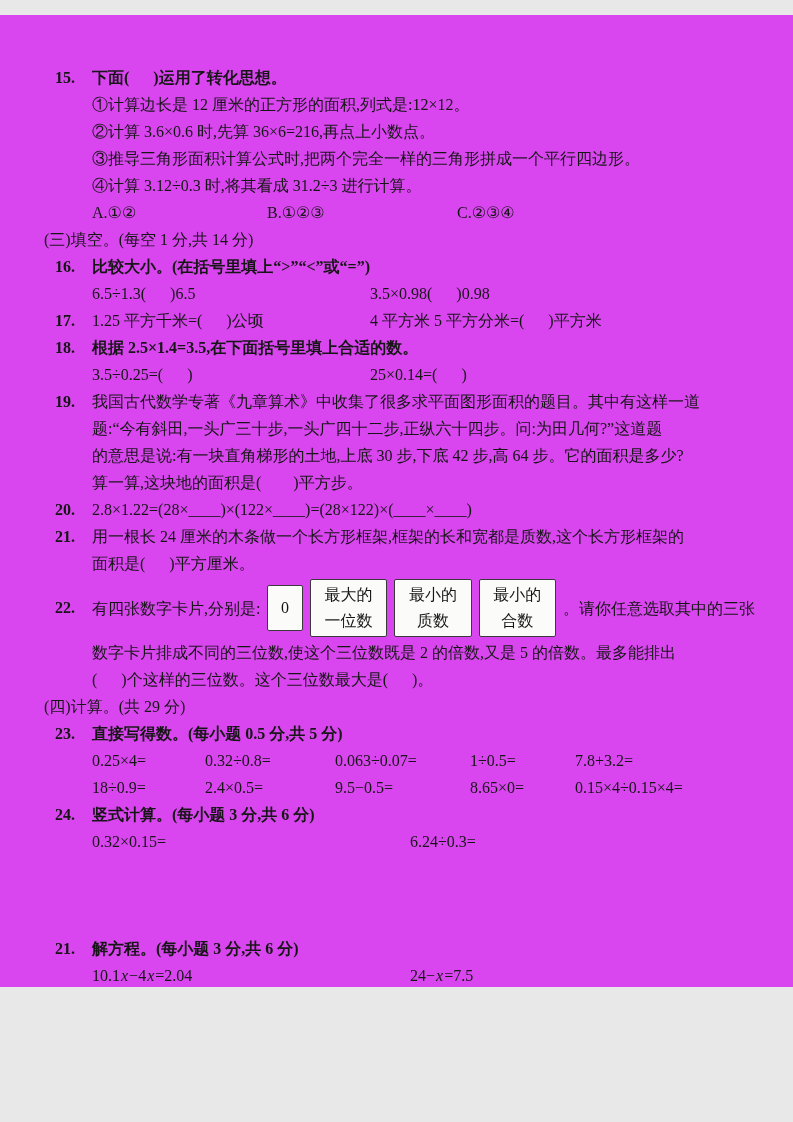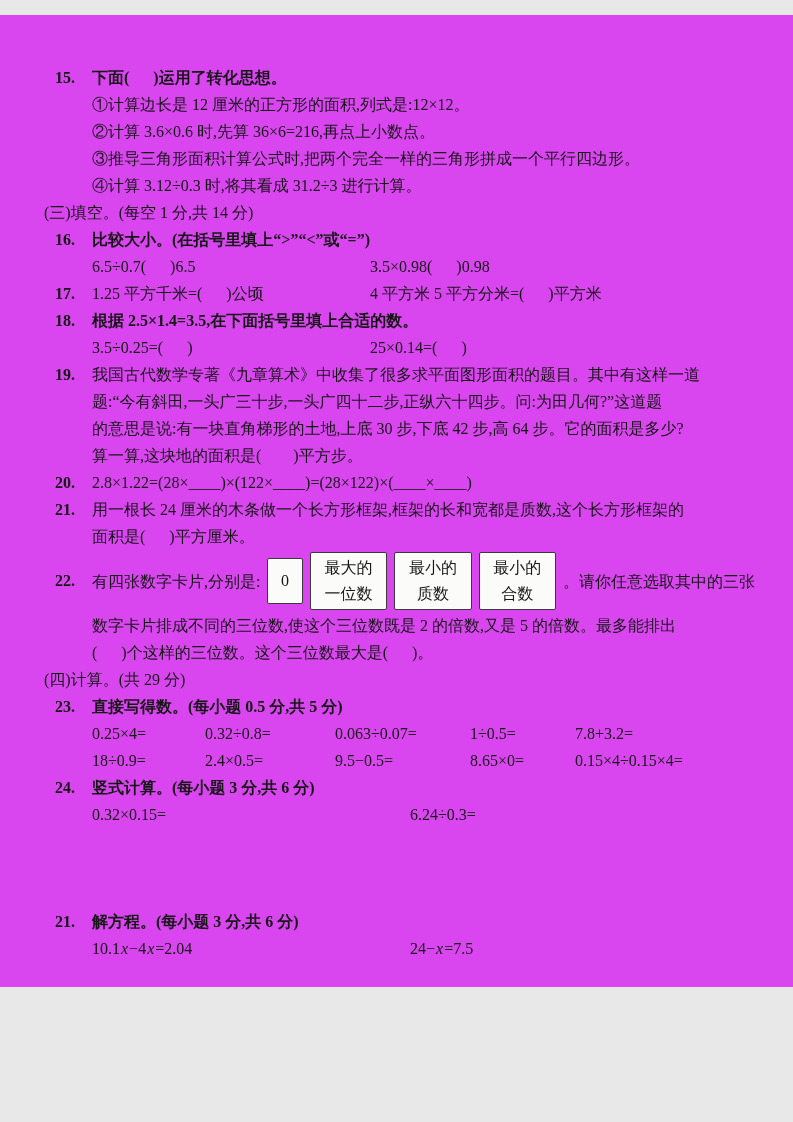--- a/index.html
+++ b/index.html
@@ -47,29 +47,34 @@
 <div class="page">
   <div class="content">
 
     <div class="q">
       <span class="qnum">15.</span>
       <div class="line stem">下面(      )运用了转化思想。</div>
       <div class="line">①计算边长是 12 厘米的正方形的面积,列式是:12×12。</div>
       <div class="line">②计算 3.6×0.6 时,先算 36×6=216,再点上小数点。</div>
       <div class="line">③推导三角形面积计算公式时,把两个完全一样的三角形拼成一个平行四边形。</div>
       <div class="line">④计算 3.12÷0.3 时,将其看成 31.2÷3 进行计算。</div>
+      <div class="opts">
+        <span class="line">A.①②</span>
+        <span class="line">B.①②③</span>
+        <span class="line">C.②③④</span>
+      </div>
     </div>
 
     <div class="sec">(三)填空。(每空 1 分,共 14 分)</div>
 
     <div class="q">
       <span class="qnum">16.</span>
       <div class="line stem">比较大小。(在括号里填上“&gt;”“&lt;”或“=”)</div>
       <div class="grid2">
-        <span class="line">6.5÷0.7(      )6.5</span>
+        <span class="line">6.5÷1.3(      )6.5</span>
         <span class="line">3.5×0.98(      )0.98</span>
       </div>
     </div>
 
     <div class="q">
       <span class="qnum">17.</span>
       <div class="grid2">
         <span class="line">1.25 平方千米=(      )公顷</span>
         <span class="line">4 平方米 5 平方分米=(      )平方米</span>
       </div>

